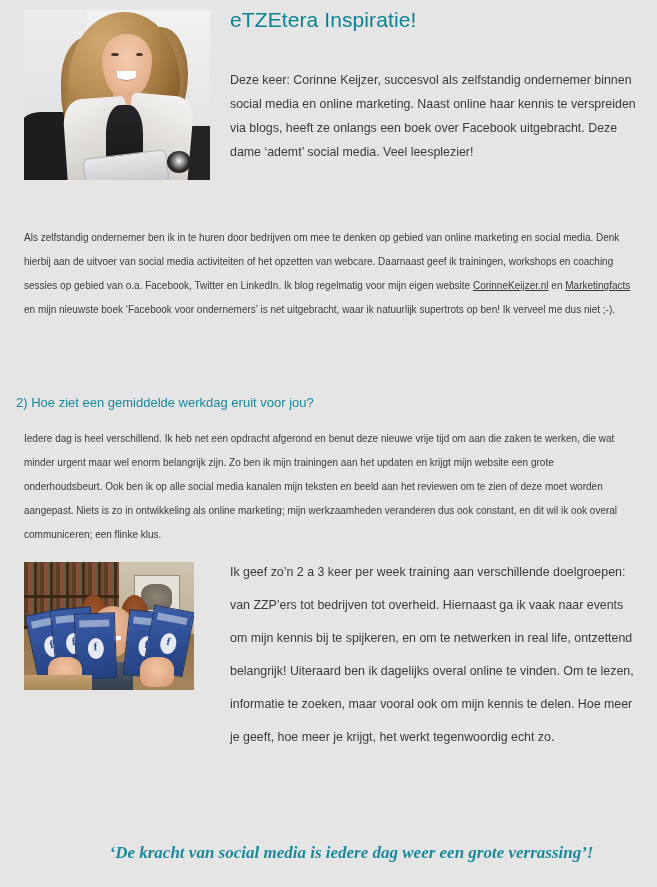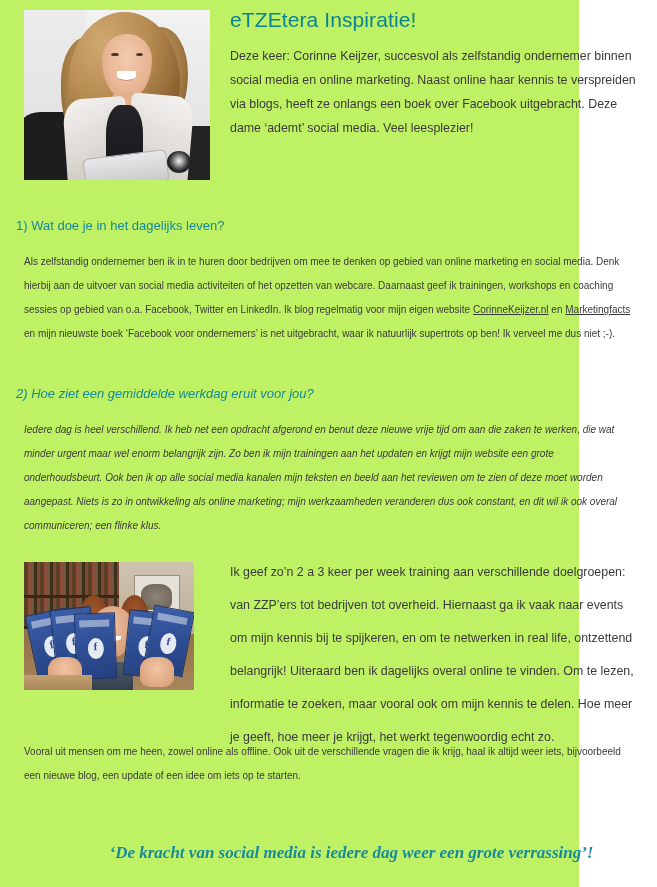--- a/index.html
+++ b/index.html
@@ -11,23 +11,23 @@
     width: 657px;
     height: 887px;
     position: relative;
     overflow: hidden;
     font-family: "Liberation Sans", sans-serif;
     color: #3b3b3b;
   }
 
   .page {
     position: relative;
-    width: 579px;
+    width: 657px;
     height: 887px;
-    background: #bef264;
+    background: #e5e5e5;
   }
 
   
   .header-row {
     position: absolute;
     left: 0;
     top: 0;
     width: 657px;
   }
 
@@ -139,21 +139,21 @@
   }
   .main-title {
     font-size: 21px;
     color: #0c8394;
     margin: 0;
     padding: 8px 0 0 0;
     font-weight: normal;
     letter-spacing: 0.1px;
   }
   .intro {
-    margin: 12px 0 0 0;
+    margin: 36px 0 0 0;
     font-size: 12.4px;
     line-height: 24px;
     color: #3b3b3b;
   }
 
   
   .qa {
     position: absolute;
     left: 16px;
     width: 625px;
@@ -339,25 +339,24 @@
       <div class="watch"></div>
     </div>
 
     <div class="header-text">
       <h1 class="main-title">eTZEtera Inspiratie!</h1>
       <p class="intro">Deze keer: Corinne Keijzer, succesvol als zelfstandig ondernemer binnen social media en online marketing. Naast online haar kennis te verspreiden via blogs, heeft ze onlangs een boek over Facebook uitgebracht. Deze dame ‘ademt’ social media. Veel leesplezier!</p>
     </div>
   </div>
 
   <div class="qa" style="top:218px;">
-    <h2 class="q-heading">1) Wat doe je in het dagelijks leven?</h2>
     <p class="body-text"><span>Als zelfstandig ondernemer ben ik in te huren door bedrijven om mee te denken op gebied van online marketing en social media. Denk hierbij aan de uitvoer van social media activiteiten of  het opzetten van webcare. Daarnaast geef ik trainingen, workshops en coaching sessies op gebied van o.a. Facebook, Twitter en LinkedIn. Ik blog regelmatig voor mijn eigen website </span><a href="#">CorinneKeijzer.nl</a><span> en </span><a href="#">Marketingfacts</a><span> en mijn nieuwste boek ‘Facebook voor ondernemers’ is net uitgebracht, waar ik natuurlijk supertrots op ben!  Ik verveel me dus niet ;-).</span></p>
   </div>
 
-  <div class="qa" style="top:386px;font-style:italic;">
+  <div class="qa" style="top:395px;">
     <h2 class="q-heading">2) Hoe ziet een gemiddelde werkdag eruit voor jou?</h2>
     <p class="body-text">Iedere dag is heel verschillend. Ik heb net een opdracht afgerond en benut deze nieuwe vrije tijd om aan die zaken te werken, die wat minder urgent maar wel enorm belangrijk zijn. Zo ben ik mijn trainingen aan het updaten en krijgt mijn website een grote onderhoudsbeurt. Ook ben ik op alle social media kanalen mijn teksten en beeld aan het reviewen om te zien of deze moet worden aangepast. Niets is zo in ontwikkeling als online marketing; mijn werkzaamheden veranderen dus ook constant, en dit wil ik ook overal communiceren; een flinke klus.</p>
   </div>
 
   <div class="fb-photo">
     <div class="room"></div>
     <div class="shelf"></div>
     <div class="shelfline" style="top:26%"></div>
     <div class="shelfline" style="top:50%"></div>
     <div class="wall"></div>
@@ -388,18 +387,17 @@
       <div class="fglyph">f</div>
     </div>
     <div class="hand-l"></div>
     <div class="hand-r"></div>
     <div class="boxbottom"></div>
   </div>
 
   <div class="wrap-text">Ik geef zo’n 2 a 3 keer per week training aan verschillende doelgroepen:  van ZZP’ers tot bedrijven tot overheid. Hiernaast ga ik vaak naar events om mijn kennis bij te spijkeren, en om te netwerken in real life, ontzettend belangrijk! Uiteraard ben ik dagelijks overal online te vinden. Om te lezen, informatie te zoeken, maar vooral ook om mijn kennis te delen. Hoe meer je geeft, hoe meer je krijgt, het werkt tegenwoordig echt zo.</div>
 
   <div class="qa" style="top:732px;">
-    <p class="body-text">Vooral uit mensen om me heen, zowel online als offline. Ook uit de verschillende vragen die ik krijg, haal ik altijd weer iets, bijvoorbeeld een nieuwe blog, een update of een idee om iets op te starten.</p>
   </div>
 
   <div class="closing-quote">‘De kracht van social media is iedere dag weer een grote verrassing’!</div>
 
 </div>
 
 </body></html>

